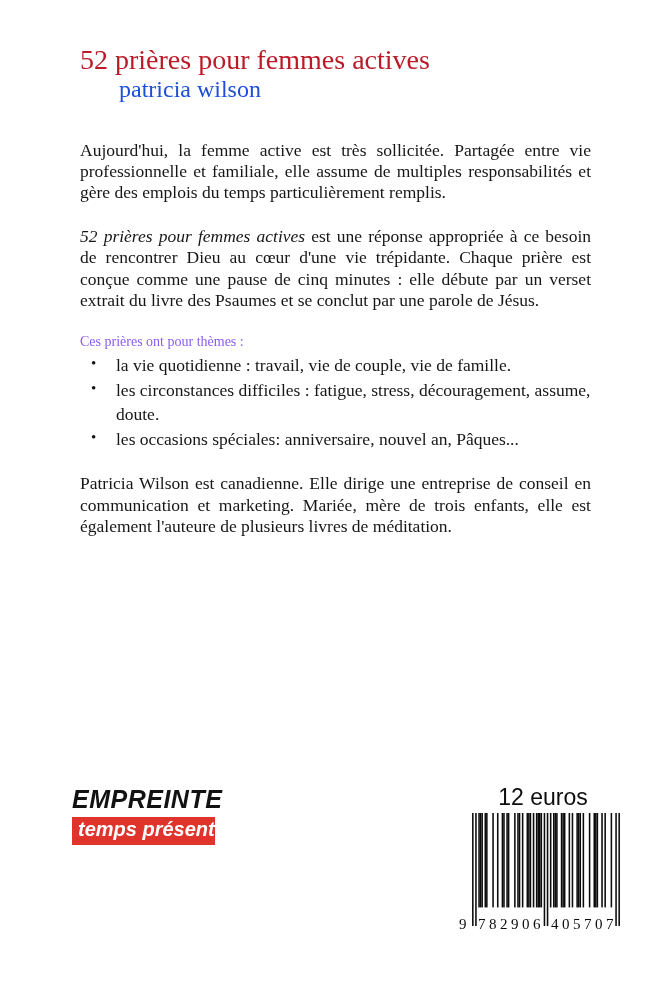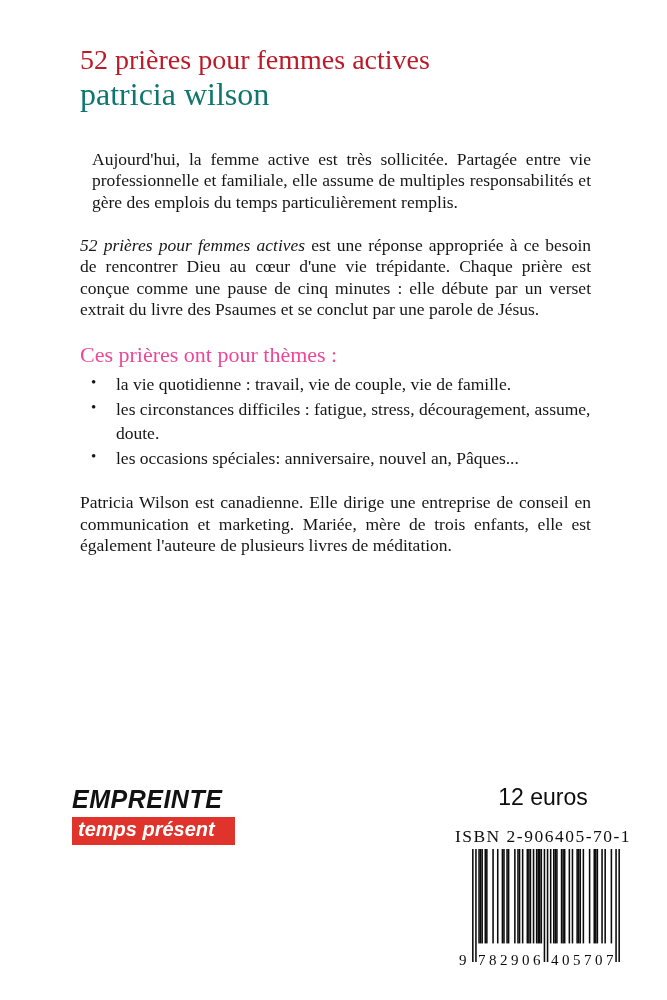--- a/index.html
+++ b/index.html
@@ -20,37 +20,38 @@
     top: 0;
     width: 511px;
   }
   .title {
     padding-top: 44px;
     font-size: 28px;
     line-height: 1.15;
     font-weight: 400;
   }
   .author {
-    font-size: 32px;
+    font-size: 24px;
     line-height: 1.15;
-    color: #0f766e;
+    color: #1d4ed8;
+    margin-left: 39px;
   }
   .para {
     margin-top: 22px;
     font-size: 17.5px;
     line-height: 1.22;
     text-align: justify;
     color: #161616;
   }
-  .para.first { margin-top: 36px; margin-left: 12px; }
+  .para.first { margin-top: 36px; }
   .themes-intro {
     margin-top: 22px;
-    font-size: 22px;
+    font-size: 14px;
     line-height: 1.22;
-    color: #ec4899;
+    color: #8b5cf6;
   }
   ul.themes {
     list-style: none;
     margin-top: 3px;
   }
   ul.themes li {
     position: relative;
     padding-left: 36px;
     font-size: 17.5px;
     line-height: 1.4;
@@ -72,21 +73,21 @@
     font-family: "Liberation Sans", sans-serif;
     font-style: italic;
     font-weight: 700;
     font-size: 25px;
     letter-spacing: 0.5px;
     color: #121212;
   }
   .imprint-box {
     display: inline-block;
     margin-top: 3px;
-    padding: 1px 20px 4px 6px;
+    padding: 1px 0 4px 6px;
     font-family: "Liberation Sans", sans-serif;
     font-style: italic;
     font-weight: 700;
     font-size: 20px;
     color: #ffffff;
   }
   .right-col {
     position: absolute;
     left: 445px;
     top: 784px;
@@ -148,21 +149,20 @@
     <p class="para">Patricia Wilson est canadienne. Elle dirige une entreprise de conseil en communication et marketing. Mariée, mère de trois enfants, elle est également l'auteure de plusieurs livres de méditation.</p>
   </div>
 
   <div class="publisher">
     <div class="publisher-name">EMPREINTE</div>
     <div class="imprint-box" style="background: rgb(224, 51, 44);">temps présent</div>
   </div>
 
   <div class="right-col">
     <div class="price">12 euros</div>
-    <div class="isbn">ISBN 2-906405-70-1</div>
     <div class="barcode">
       <svg id="barcode-svg" width="148" height="113" viewBox="0 0 147.25 112.5" xmlns="http://www.w3.org/2000/svg">
           <rect x="0.00" y="0" width="1.55" height="112.5"></rect>
           <rect x="3.10" y="0" width="1.55" height="112.5"></rect>
           <rect x="6.20" y="0" width="1.55" height="94"></rect>
           <rect x="7.75" y="0" width="1.55" height="94"></rect>
           <rect x="9.30" y="0" width="1.55" height="94"></rect>
           <rect x="12.40" y="0" width="1.55" height="94"></rect>
           <rect x="13.95" y="0" width="1.55" height="94"></rect>
           <rect x="20.15" y="0" width="1.55" height="94"></rect>

